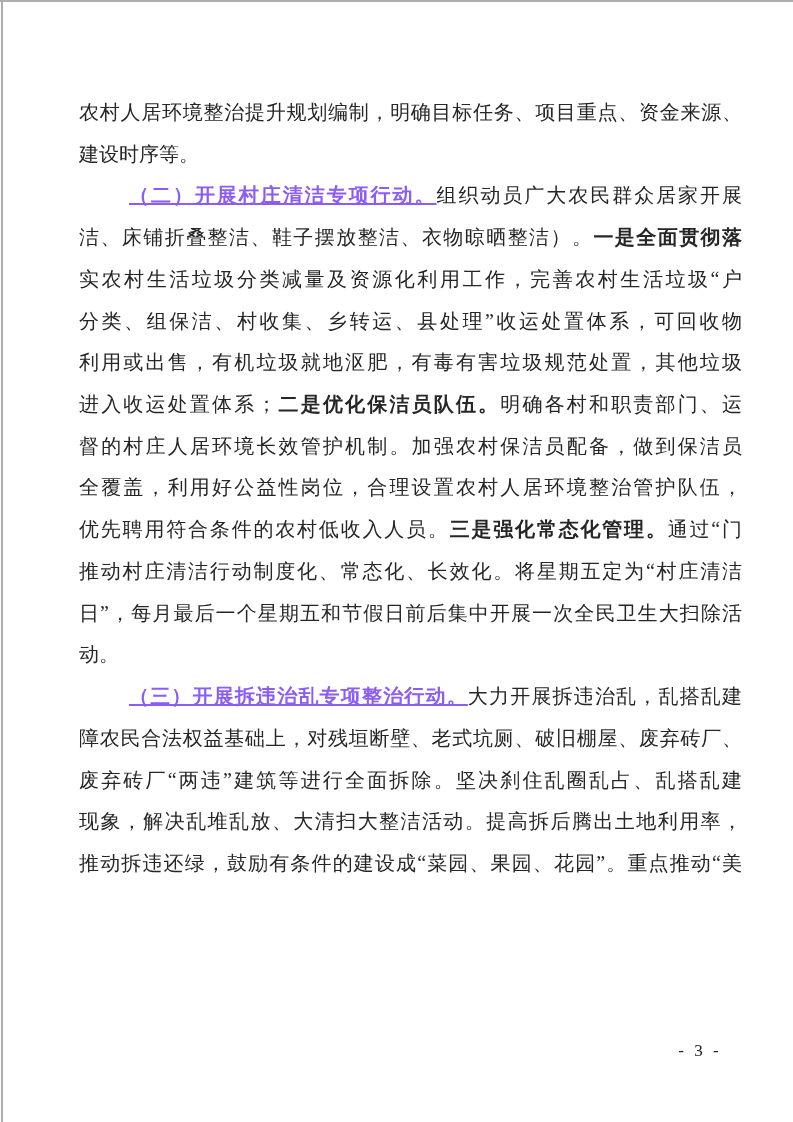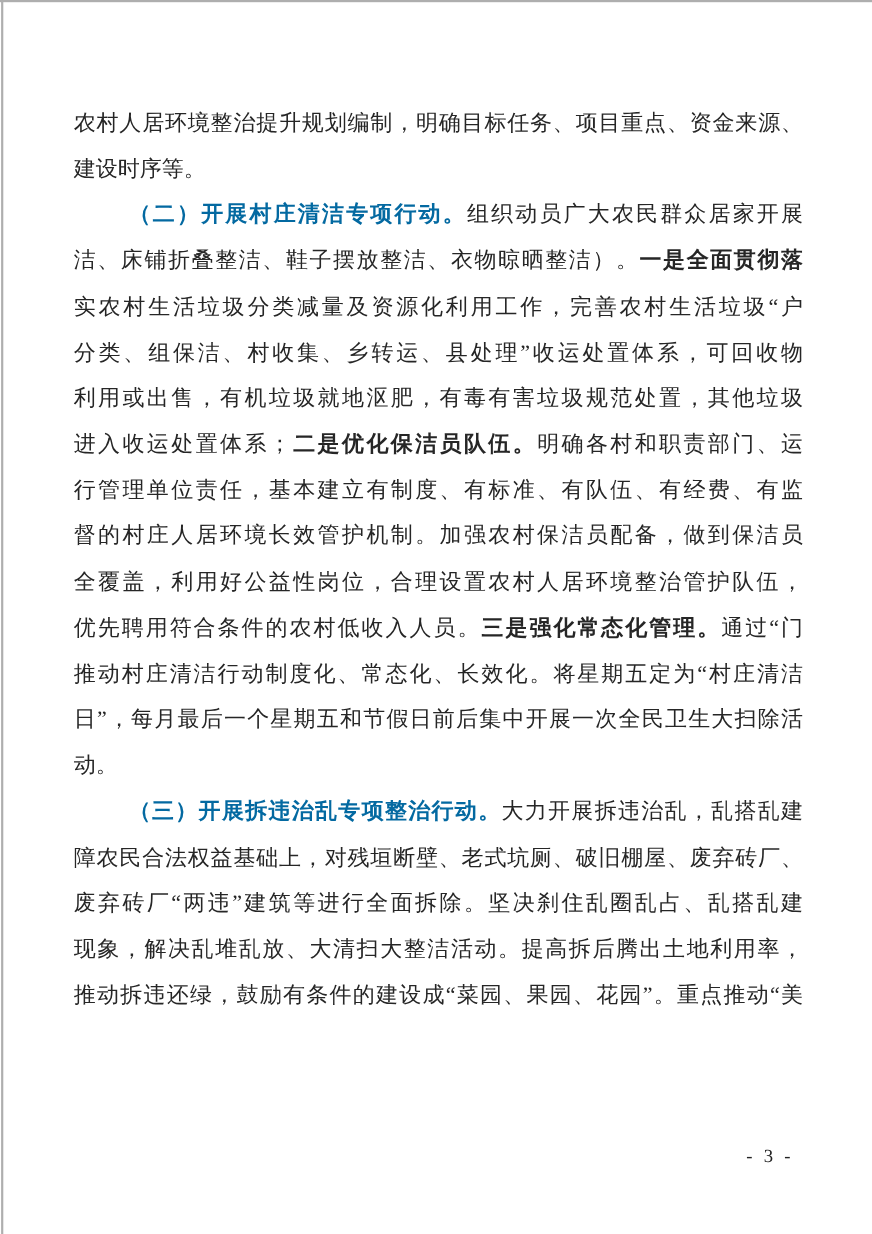--- a/index.html
+++ b/index.html
@@ -31,21 +31,21 @@
   .edge-top {
     position: absolute;
     left: 0;
     top: 0;
     width: 793px;
     height: 2px;
     background: #aeaeae;
   }
   .lines {
     position: absolute;
-    left: 67px;
+    left: 79px;
     top: 92px;
     width: 663px;
     color: #262626;
   }
   .line {
     height: 41.72px;
     line-height: 41.72px;
     font-size: 20px;
     overflow: hidden;
     text-align: left;
@@ -62,21 +62,22 @@
     font-family: "Liberation Serif", serif;
     font-weight: 400;
   }
   .seg.body-bold {
     font-family: "Liberation Serif", serif;
     font-weight: 700;
   }
   .seg.heading {
     font-family: "Liberation Sans", sans-serif;
     font-weight: 700;
-    color: #0369a1;
+    color: #8b5cf6;
+    text-decoration: underline;
   }
   .page-number {
     position: absolute;
     left: 664px;
     top: 1041px;
     width: 70px;
     font-family: "Liberation Serif", serif;
     font-size: 17px;
     color: #222222;
     letter-spacing: 1px;
@@ -93,21 +94,20 @@
 
   <main class="lines">
       <div class="line fill"><span class="seg body">农村人居环境整治提升规划编制，明确目标任务、项目重点、资金来源、</span></div>
       <div class="line"><span class="seg body">建设时序等。</span></div>
       <div class="line fill indent"><span class="seg heading">（二）开展村庄清洁专项行动。</span><span class="seg body">组织动员广大农民群众居家开展</span></div>
       <div class="line fill"><span class="seg body">洁、床铺折叠整洁、鞋子摆放整洁、衣物晾晒整洁）。</span><span class="seg body-bold">一是全面贯彻落</span></div>
       <div class="line fill"><span class="seg body">实农村生活垃圾分类减量及资源化利用工作，完善农村生活垃圾“户</span></div>
       <div class="line fill"><span class="seg body">分类、组保洁、村收集、乡转运、县处理”收运处置体系，可回收物</span></div>
       <div class="line fill"><span class="seg body">利用或出售，有机垃圾就地沤肥，有毒有害垃圾规范处置，其他垃圾</span></div>
       <div class="line fill"><span class="seg body">进入收运处置体系；</span><span class="seg body-bold">二是优化保洁员队伍。</span><span class="seg body">明确各村和职责部门、运</span></div>
-      <div class="line fill"><span class="seg body">行管理单位责任，基本建立有制度、有标准、有队伍、有经费、有监</span></div>
       <div class="line fill"><span class="seg body">督的村庄人居环境长效管护机制。加强农村保洁员配备，做到保洁员</span></div>
       <div class="line fill"><span class="seg body">全覆盖，利用好公益性岗位，合理设置农村人居环境整治管护队伍，</span></div>
       <div class="line fill"><span class="seg body">优先聘用符合条件的农村低收入人员。</span><span class="seg body-bold">三是强化常态化管理。</span><span class="seg body">通过“门</span></div>
       <div class="line fill"><span class="seg body">推动村庄清洁行动制度化、常态化、长效化。将星期五定为“村庄清洁</span></div>
       <div class="line fill"><span class="seg body">日”，每月最后一个星期五和节假日前后集中开展一次全民卫生大扫除活</span></div>
       <div class="line"><span class="seg body">动。</span></div>
       <div class="line fill indent"><span class="seg heading">（三）开展拆违治乱专项整治行动。</span><span class="seg body">大力开展拆违治乱，乱搭乱建</span></div>
       <div class="line fill"><span class="seg body">障农民合法权益基础上，对残垣断壁、老式坑厕、破旧棚屋、废弃砖厂、</span></div>
       <div class="line fill"><span class="seg body">废弃砖厂“两违”建筑等进行全面拆除。坚决刹住乱圈乱占、乱搭乱建</span></div>
       <div class="line fill"><span class="seg body">现象，解决乱堆乱放、大清扫大整洁活动。提高拆后腾出土地利用率，</span></div>

